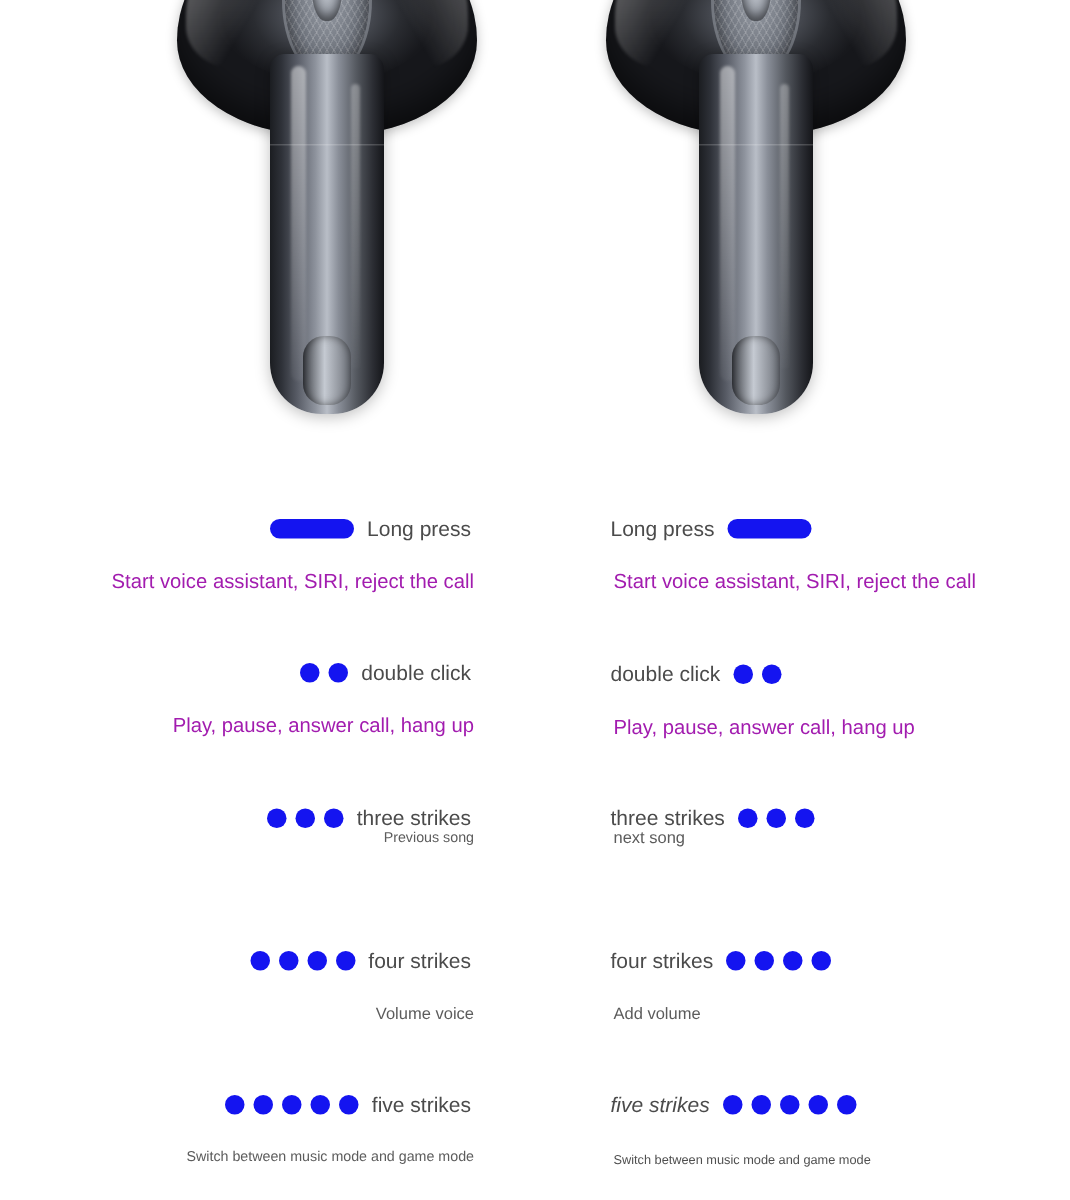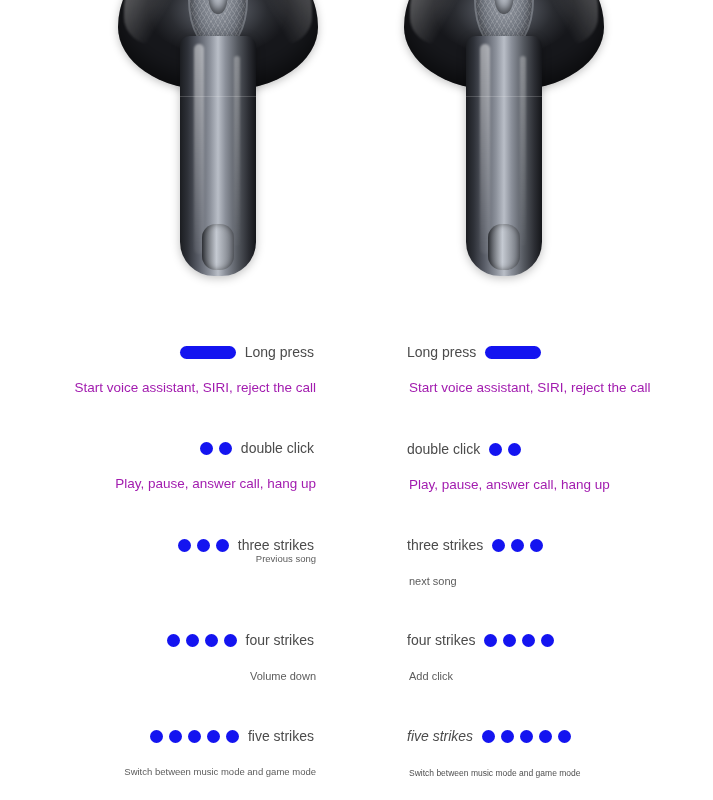--- a/index.html
+++ b/index.html
@@ -271,21 +271,21 @@
     <div class="row" style="top:328px">
       <div class="dots-line">
         <span class="dots">
           <span class="dot"></span>
           <span class="dot"></span>
           <span class="dot"></span>
           <span class="dot"></span>
         </span>
         <span class="action-label">four strikes</span>
       </div>
-      <div class="desc mid" style="margin-top:22px">Volume down</div>
+      <div class="desc mid" style="margin-top:22px">Volume voice</div>
     </div>
 
     <div class="row" style="top:424px">
       <div class="dots-line">
         <span class="dots">
           <span class="dot"></span>
           <span class="dot"></span>
           <span class="dot"></span>
           <span class="dot"></span>
           <span class="dot"></span>
@@ -320,34 +320,34 @@
 
     <div class="row" style="top:233px">
       <div class="dots-line">
         <span class="action-label">three strikes</span>
         <span class="dots">
           <span class="dot"></span>
           <span class="dot"></span>
           <span class="dot"></span>
         </span>
       </div>
-      <div class="desc mid" style="margin-top:22px">next song</div>
+      <div class="desc mid" style="">next song</div>
     </div>
 
     <div class="row" style="top:328px">
       <div class="dots-line">
         <span class="action-label">four strikes</span>
         <span class="dots">
           <span class="dot"></span>
           <span class="dot"></span>
           <span class="dot"></span>
           <span class="dot"></span>
         </span>
       </div>
-      <div class="desc mid" style="margin-top:22px">Add click</div>
+      <div class="desc mid" style="margin-top:22px">Add volume</div>
     </div>
 
     <div class="row" style="top:424px">
       <div class="dots-line">
         <span class="action-label em">five strikes</span>
         <span class="dots">
           <span class="dot"></span>
           <span class="dot"></span>
           <span class="dot"></span>
           <span class="dot"></span>

